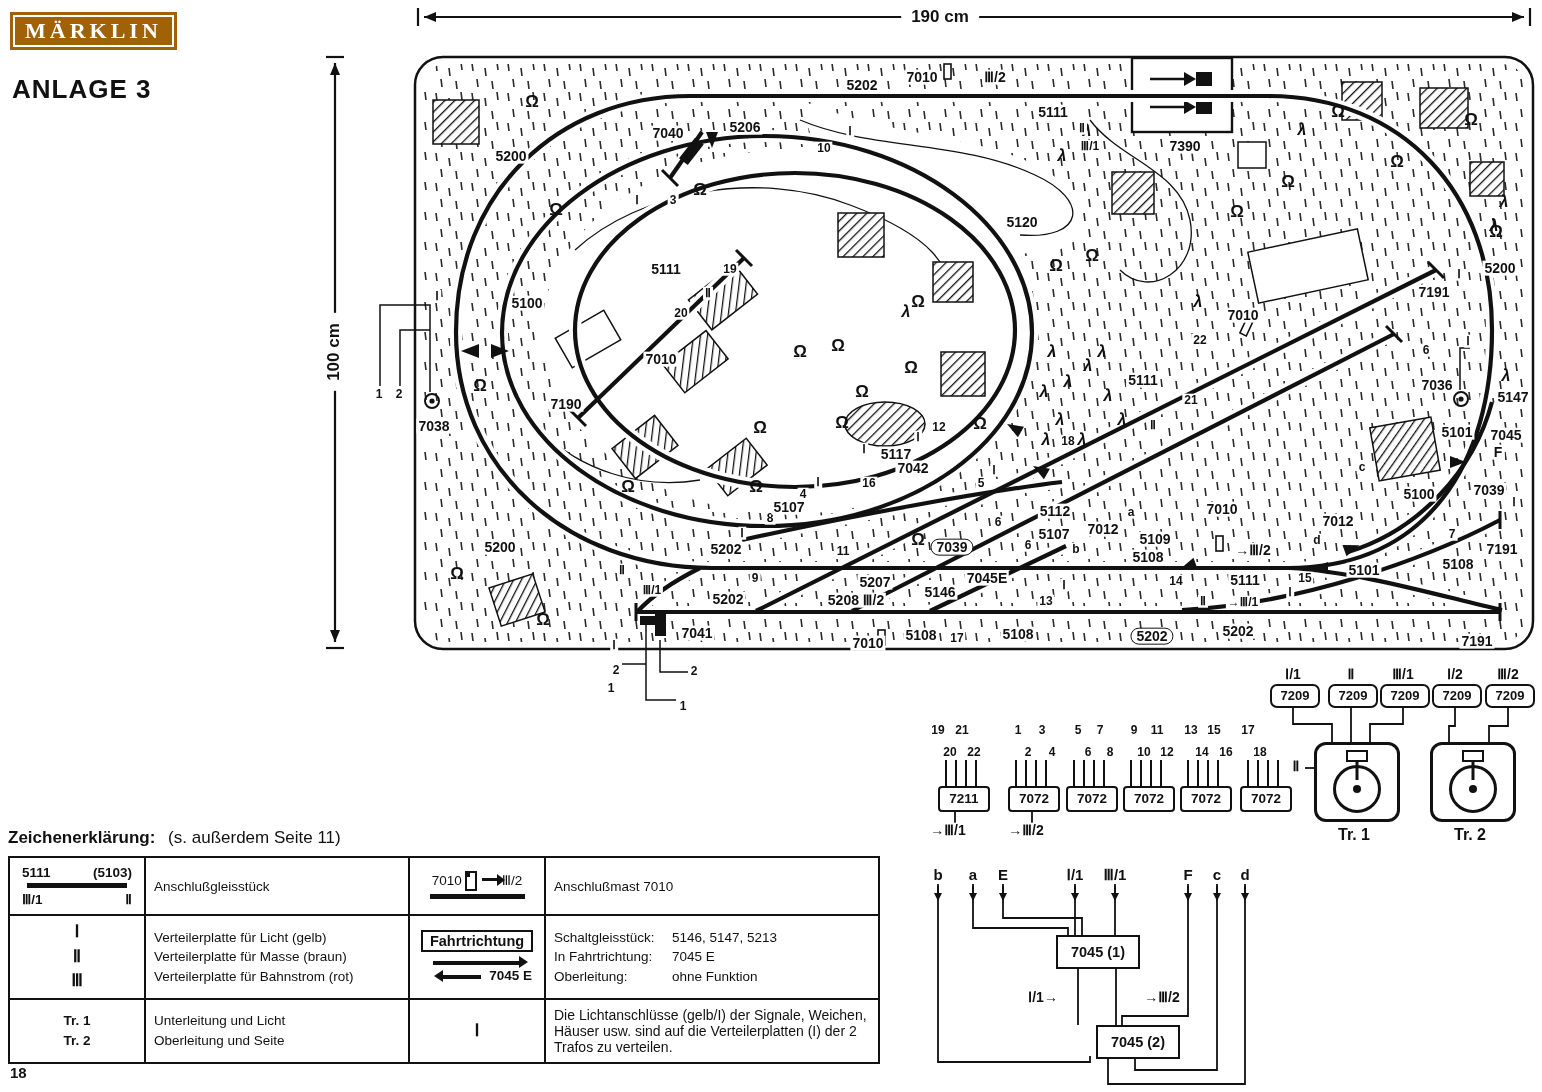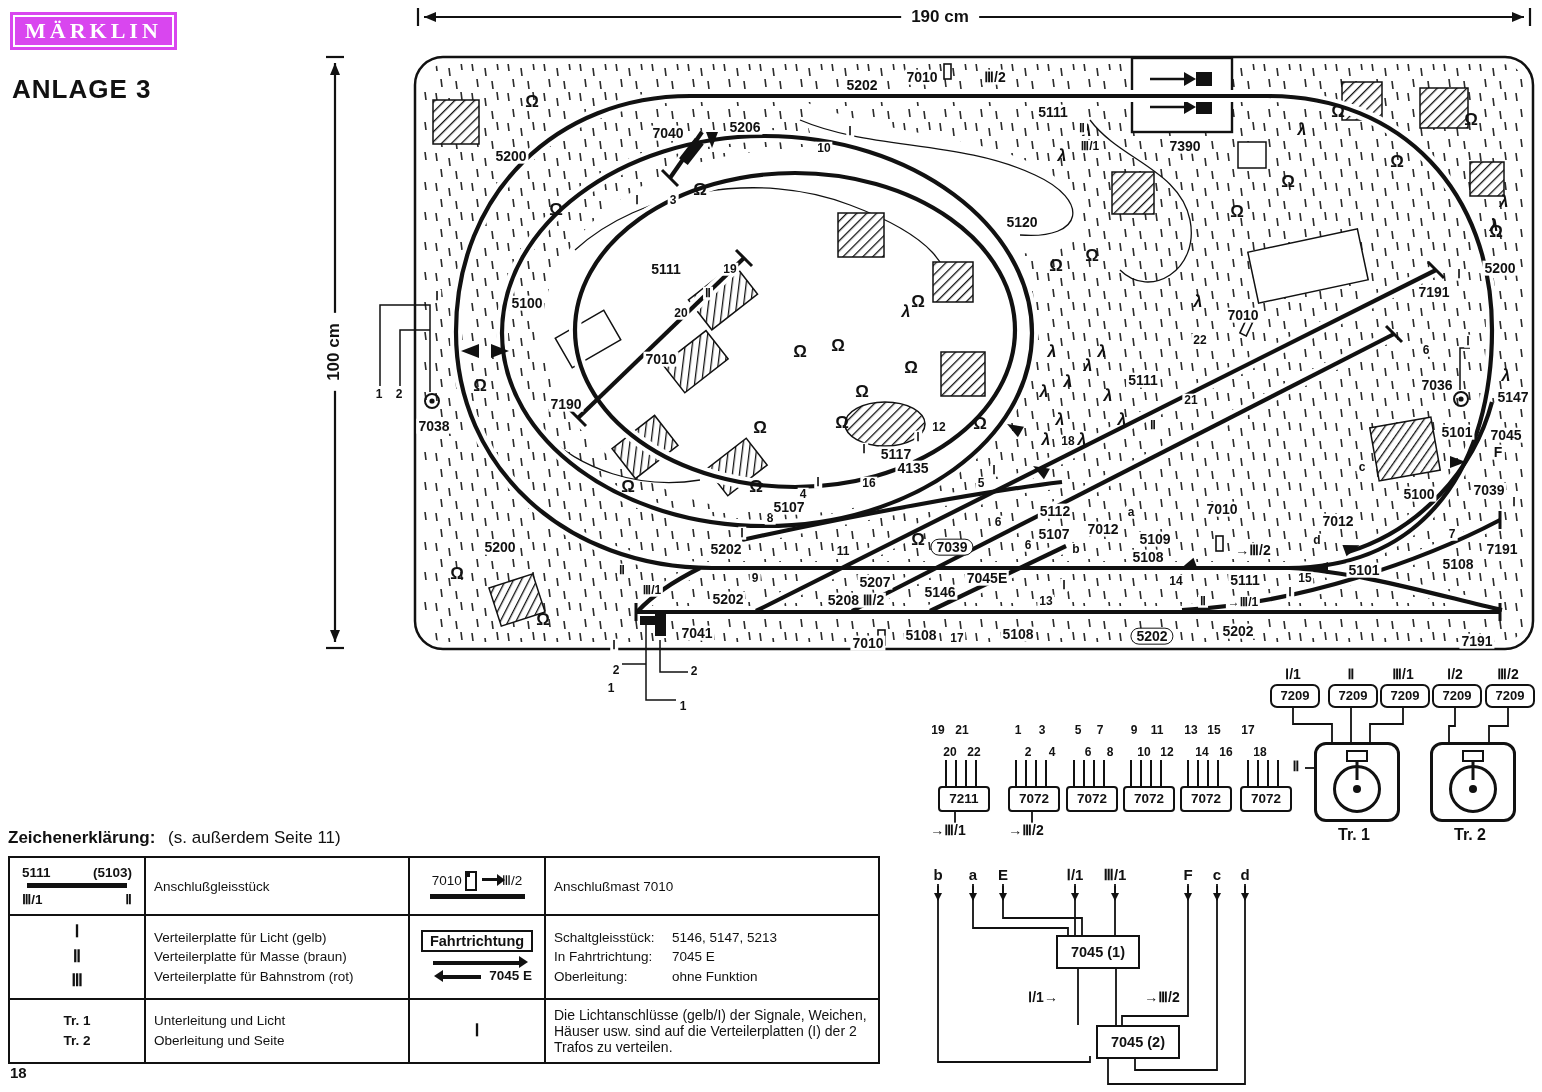--- a/index.html
+++ b/index.html
@@ -1,21 +1,21 @@
 <!DOCTYPE html>
 <html><head>
 <meta charset="utf-8">
 <style>
   html,body{margin:0;padding:0;background:#fff;}
   body{font-family:"Liberation Sans",sans-serif;color:#111;}
   #page{position:relative;width:1542px;height:1092px;background:#fff;overflow:hidden;}
   .abs{position:absolute;}
   svg{display:block;}
   
-  #logo{position:absolute;left:10px;top:12px;background:#d946ef;padding:3px;}
+  #logo{position:absolute;left:10px;top:12px;background:#a16207;padding:3px;}
   #logo .inner{border:2px solid #fff;color:#fff;font-family:"Liberation Serif",serif;
     font-weight:bold;font-size:22px;letter-spacing:4px;padding:1px 10px;display:block;}
   #title{position:absolute;left:12px;top:74px;font-size:26px;font-weight:bold;letter-spacing:1px;}
   
   .dim{position:absolute;font-weight:bold;font-size:17px;background:#fff;padding:0 10px;
     transform:translate(-50%,-50%);white-space:nowrap;}
   #dimh{transform:translate(-50%,-50%) rotate(-90deg);}
   
   .plbl{position:absolute;transform:translate(-50%,-50%);font-weight:bold;font-size:14px;
     background:#fff;padding:0 2px;white-space:nowrap;line-height:1.05;}
@@ -358,21 +358,21 @@
       <span class="plbl boxed" style="left: 952px; top: 547px;">7039</span>
       <span class="plbl sm" style="left: 1028px; top: 545px;">6</span>
       <span class="plbl" style="left: 1054px; top: 534px;">5107</span>
       <span class="plbl sm" style="left: 843px; top: 551px;">11</span>
       <span class="plbl sm" style="left: 869px; top: 483px;">16</span>
       <span class="plbl sm" style="left: 803px; top: 494px;">4</span>
       <span class="plbl sm" style="left: 818px; top: 482px;">Ⅰ</span>
       <span class="plbl sm" style="left: 770px; top: 518px;">8</span>
       <span class="plbl" style="left: 789px; top: 507px;">5107</span>
       <span class="plbl sm" style="left: 742px; top: 533px;">Ⅰ</span>
-      <span class="plbl" style="left: 913px; top: 468px;">4135</span>
+      <span class="plbl" style="left: 913px; top: 468px;">7042</span>
       <span class="plbl sm" style="left: 981px; top: 483px;">5</span>
       <span class="plbl sm" style="left: 994px; top: 470px;">Ⅰ</span>
       <span class="plbl" style="left: 896px; top: 454px;">5117</span>
       <span class="plbl sm" style="left: 939px; top: 427px;">12</span>
       <span class="plbl sm" style="left: 918px; top: 437px;">Ⅰ</span>
       <span class="plbl sm" style="left: 1068px; top: 441px;">18</span>
       <span class="plbl" style="left: 1055px; top: 511px;">5112</span>
       <span class="plbl sm" style="left: 998px; top: 522px;">6</span>
       <span class="plbl sm" style="left: 864px; top: 449px;">Ⅰ</span>
       <span class="plbl sm" style="left: 1046px; top: 601px;">13</span>

